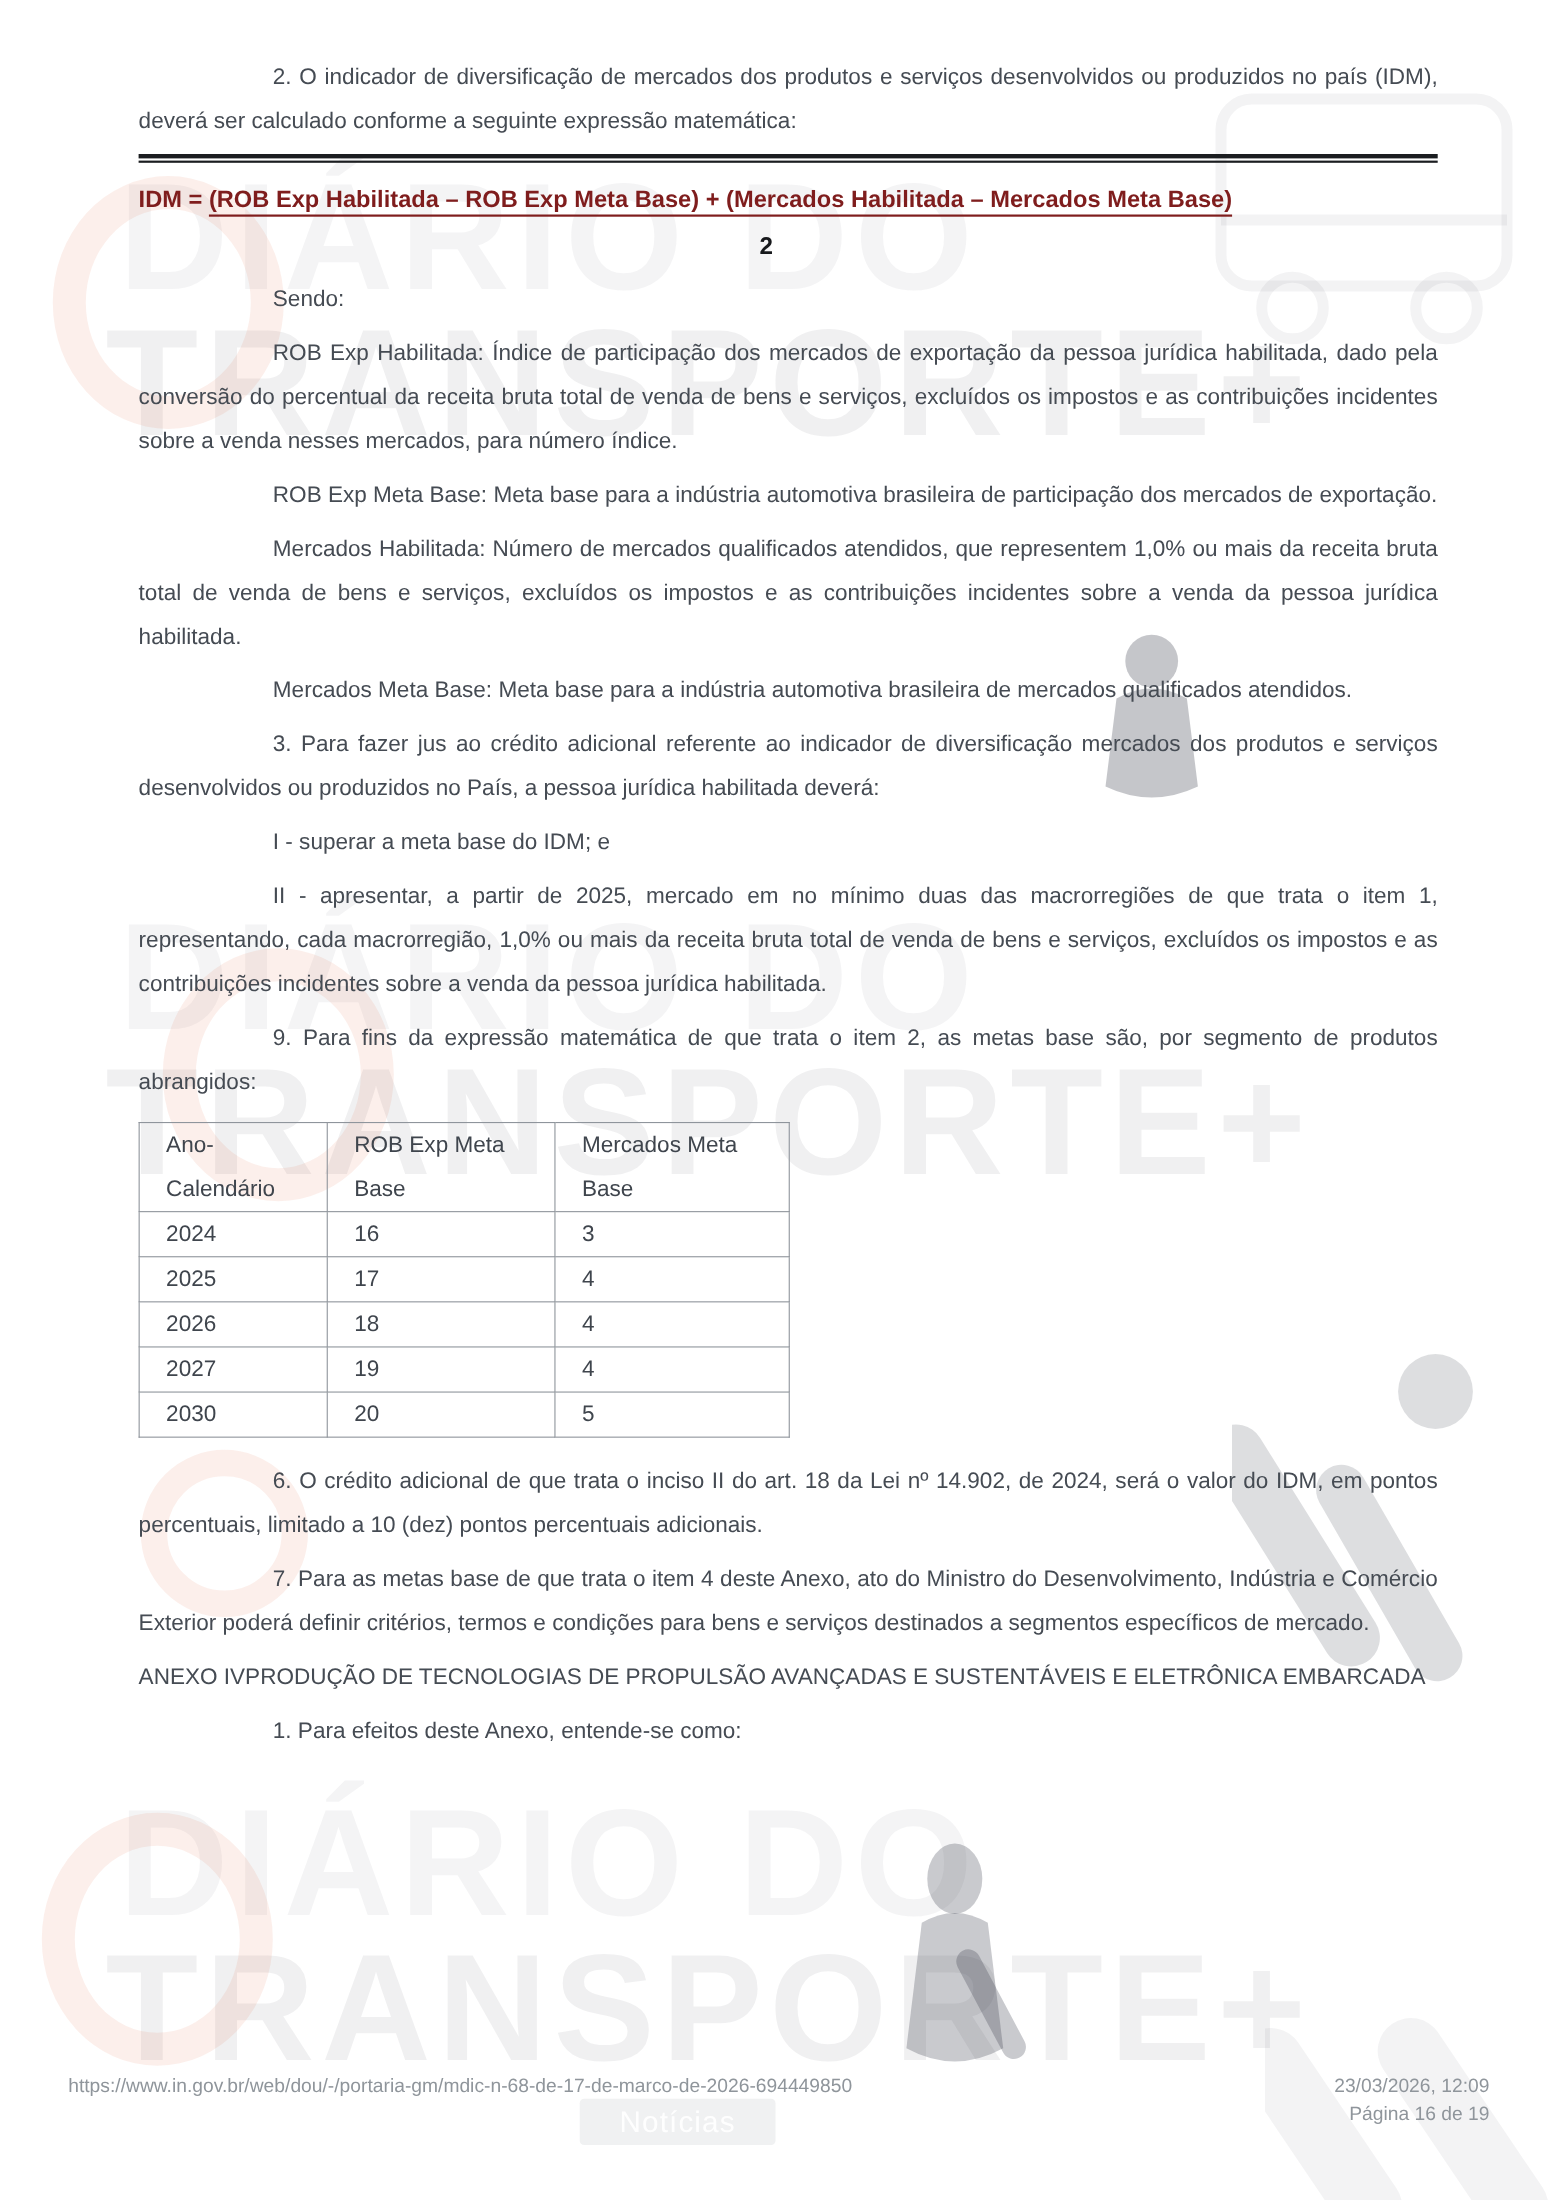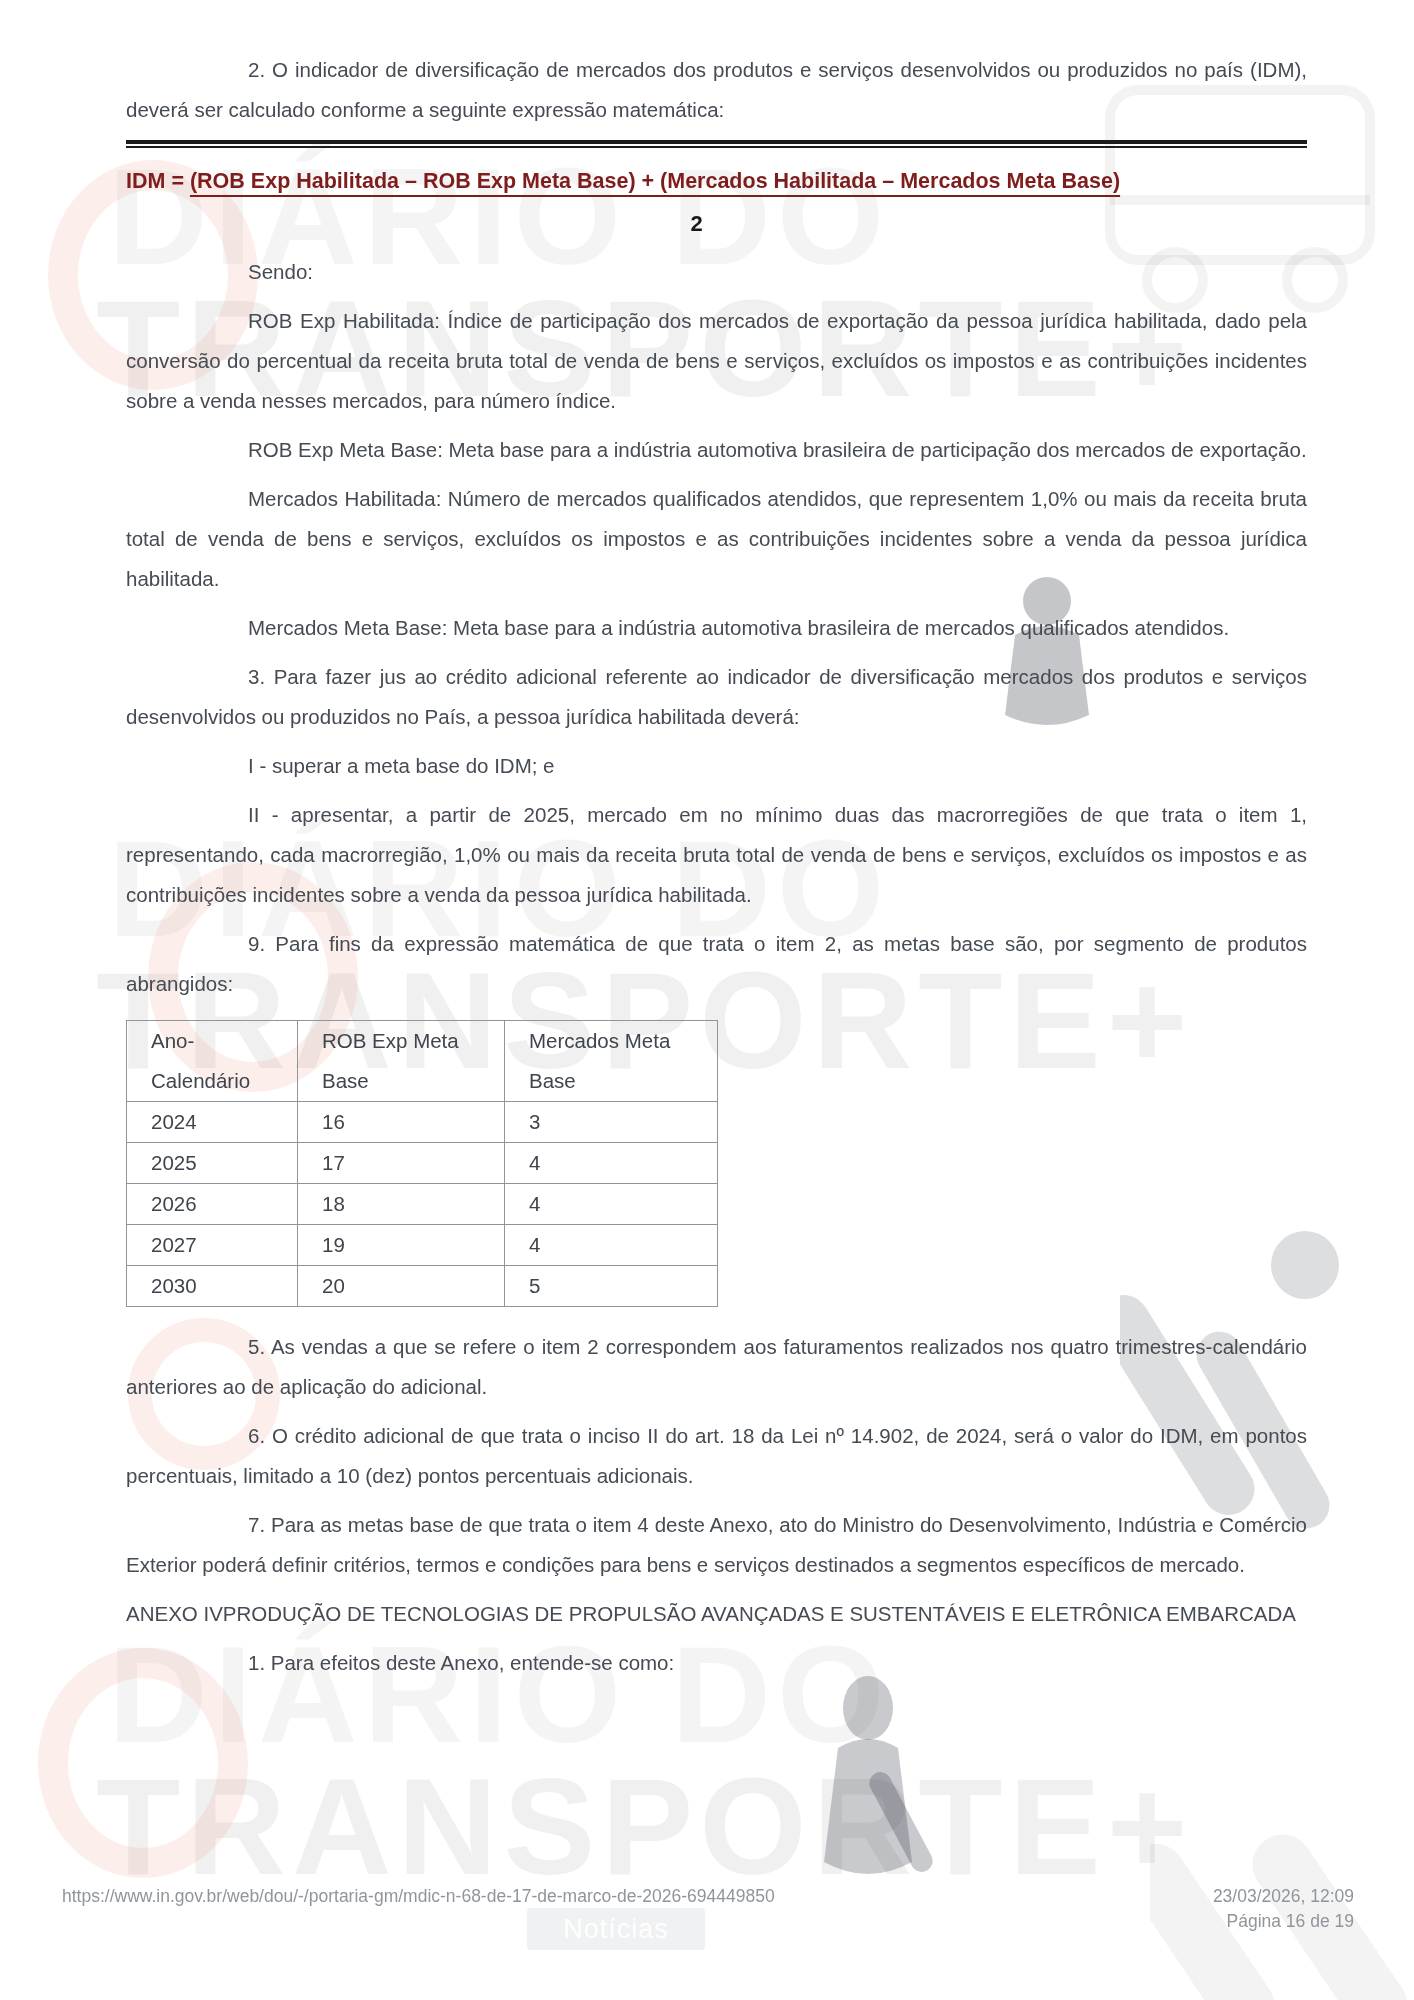--- a/index.html
+++ b/index.html
@@ -235,21 +235,20 @@
         <td>4</td>
       </tr>
       <tr>
         <td>2030</td>
         <td>20</td>
         <td>5</td>
       </tr>
     </tbody>
   </table>
 
-  <p class="para">5. As vendas a que se refere o item 2 correspondem aos faturamentos realizados nos quatro trimestres-calendário anteriores ao de aplicação do adicional.</p>
 
   <p class="para">6. O crédito adicional de que trata o inciso II do art. 18 da Lei nº 14.902, de 2024, será o valor do IDM, em pontos percentuais, limitado a 10 (dez) pontos percentuais adicionais.</p>
 
   <p class="para">7. Para as metas base de que trata o item 4 deste Anexo, ato do Ministro do Desenvolvimento, Indústria e Comércio Exterior poderá definir critérios, termos e condições para bens e serviços destinados a segmentos específicos de mercado.</p>
 
   <p class="para flush">ANEXO IVPRODUÇÃO DE TECNOLOGIAS DE PROPULSÃO AVANÇADAS E SUSTENTÁVEIS E ELETRÔNICA EMBARCADA</p>
 
   <p class="para">1. Para efeitos deste Anexo, entende-se como:</p>
 
 </div>

